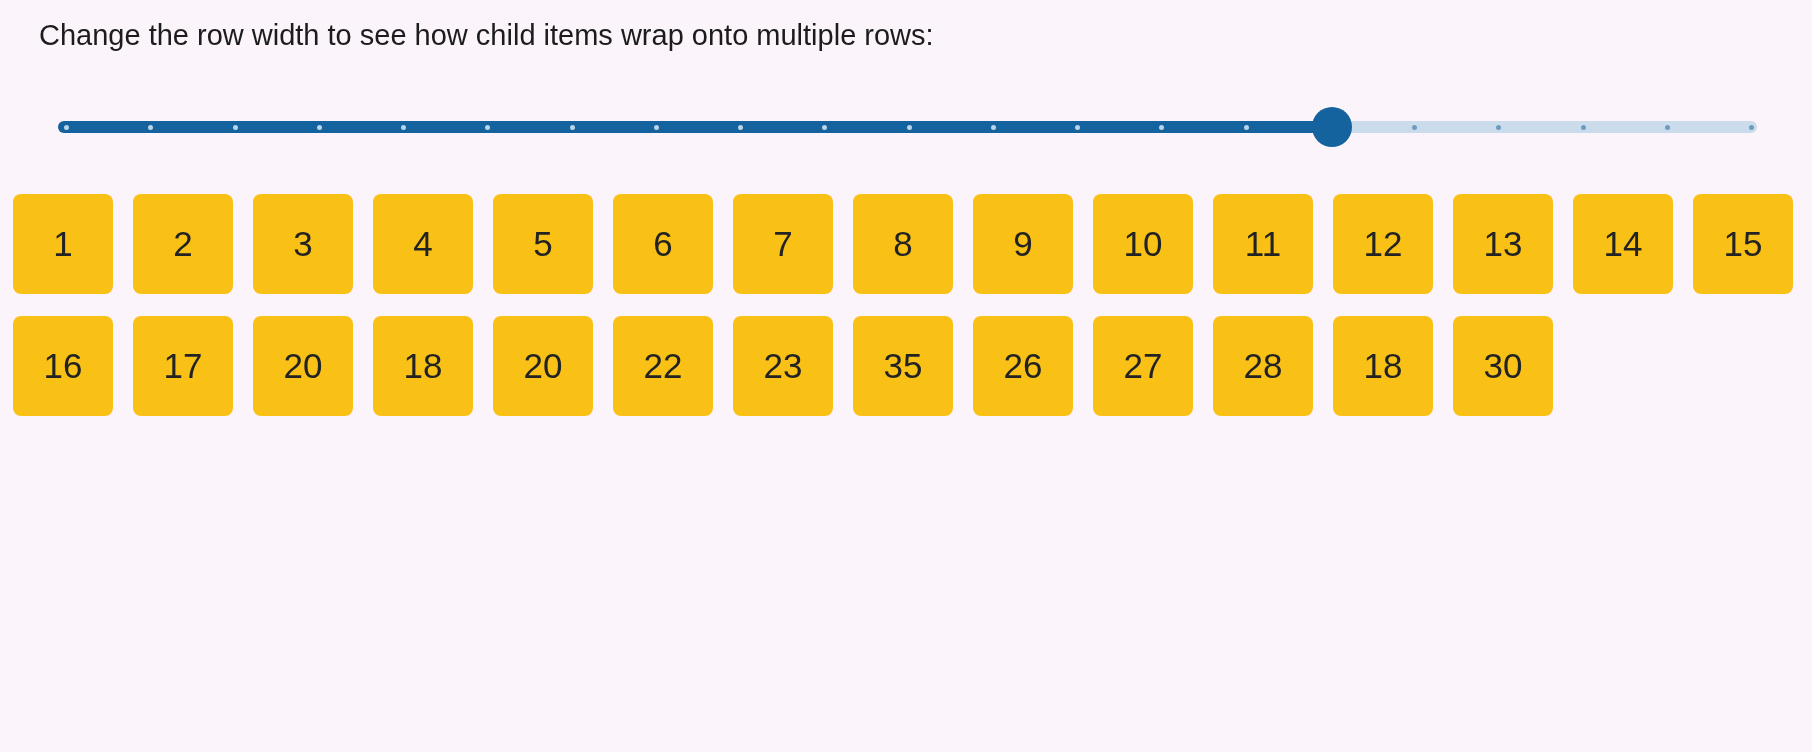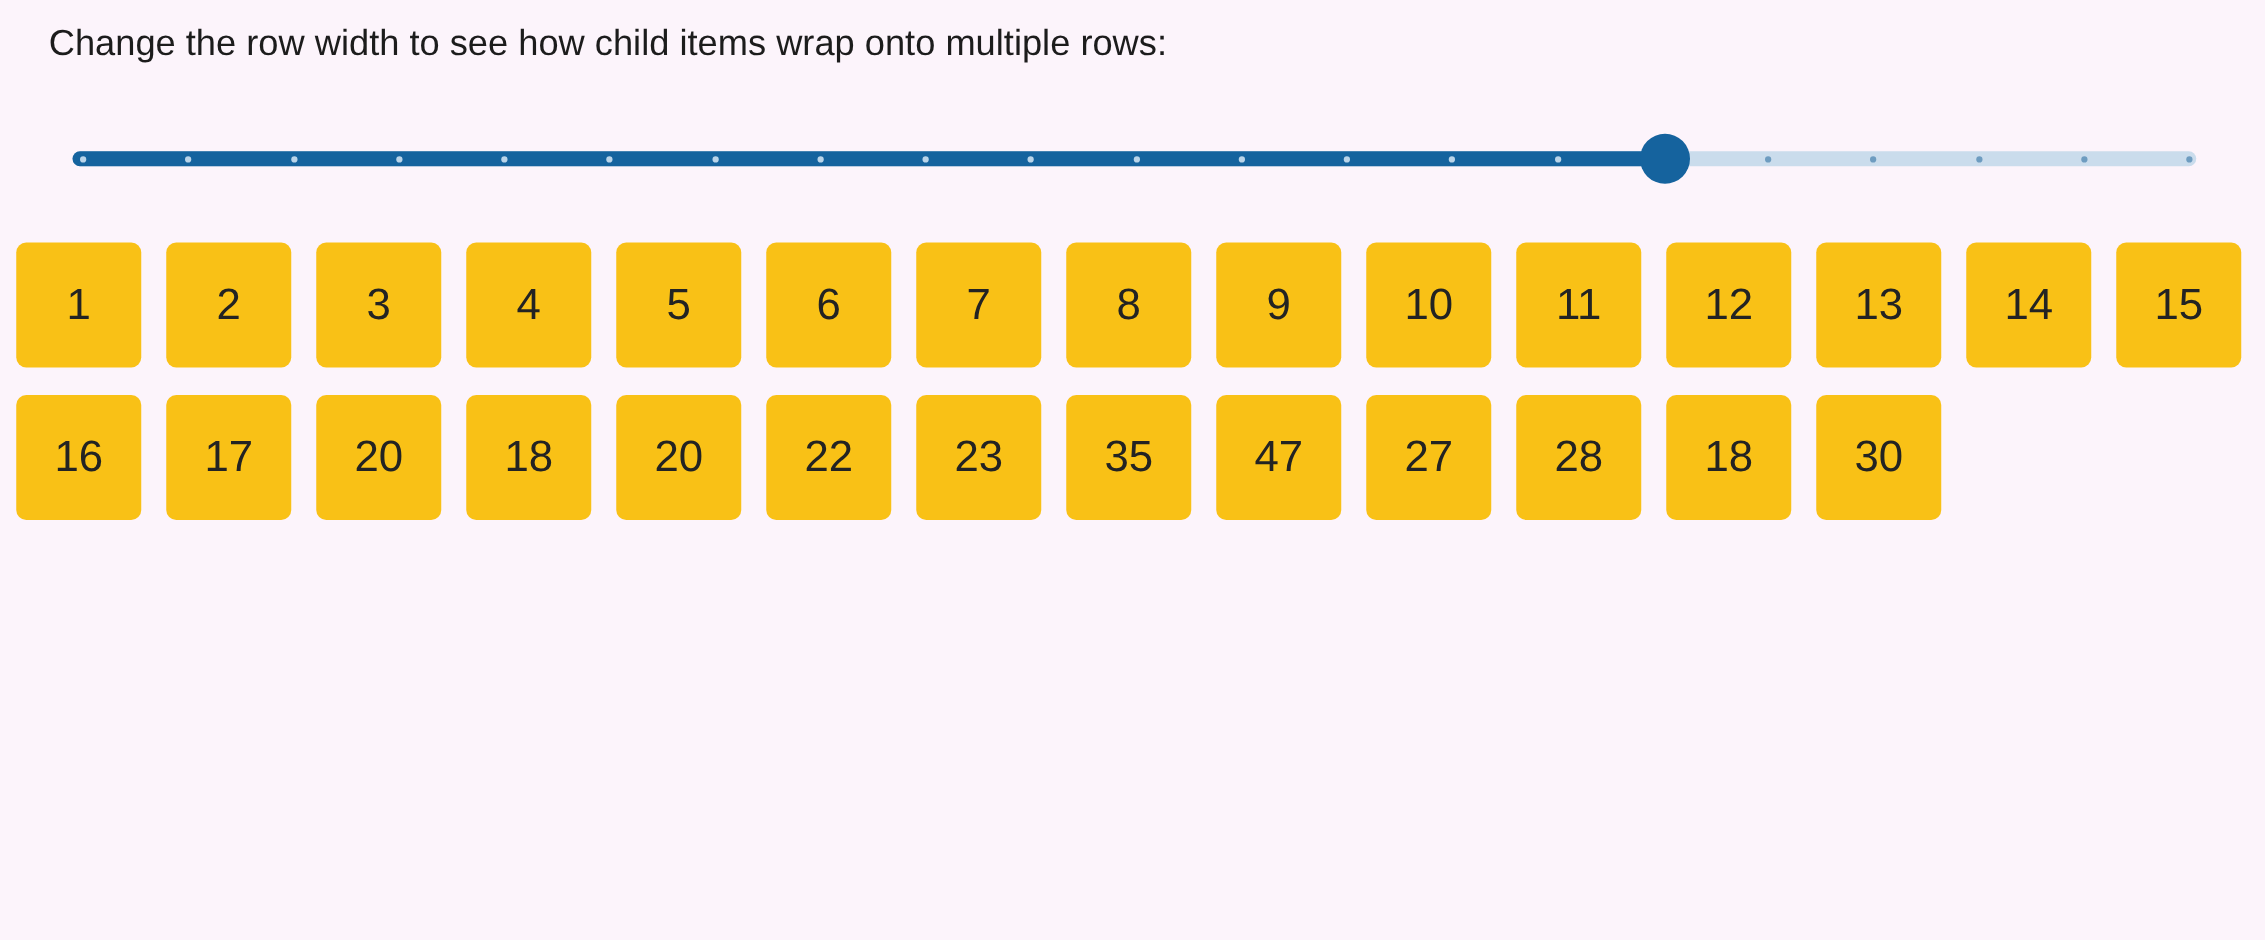--- a/index.html
+++ b/index.html
@@ -151,20 +151,20 @@
       <div class="tile">14</div>
       <div class="tile">15</div>
       <div class="tile">16</div>
       <div class="tile">17</div>
       <div class="tile">20</div>
       <div class="tile">18</div>
       <div class="tile">20</div>
       <div class="tile">22</div>
       <div class="tile">23</div>
       <div class="tile">35</div>
-      <div class="tile">47</div>
+      <div class="tile">26</div>
       <div class="tile">27</div>
       <div class="tile">28</div>
       <div class="tile">18</div>
       <div class="tile">30</div>
     </div>
 
 </div>
 
 </body></html>

